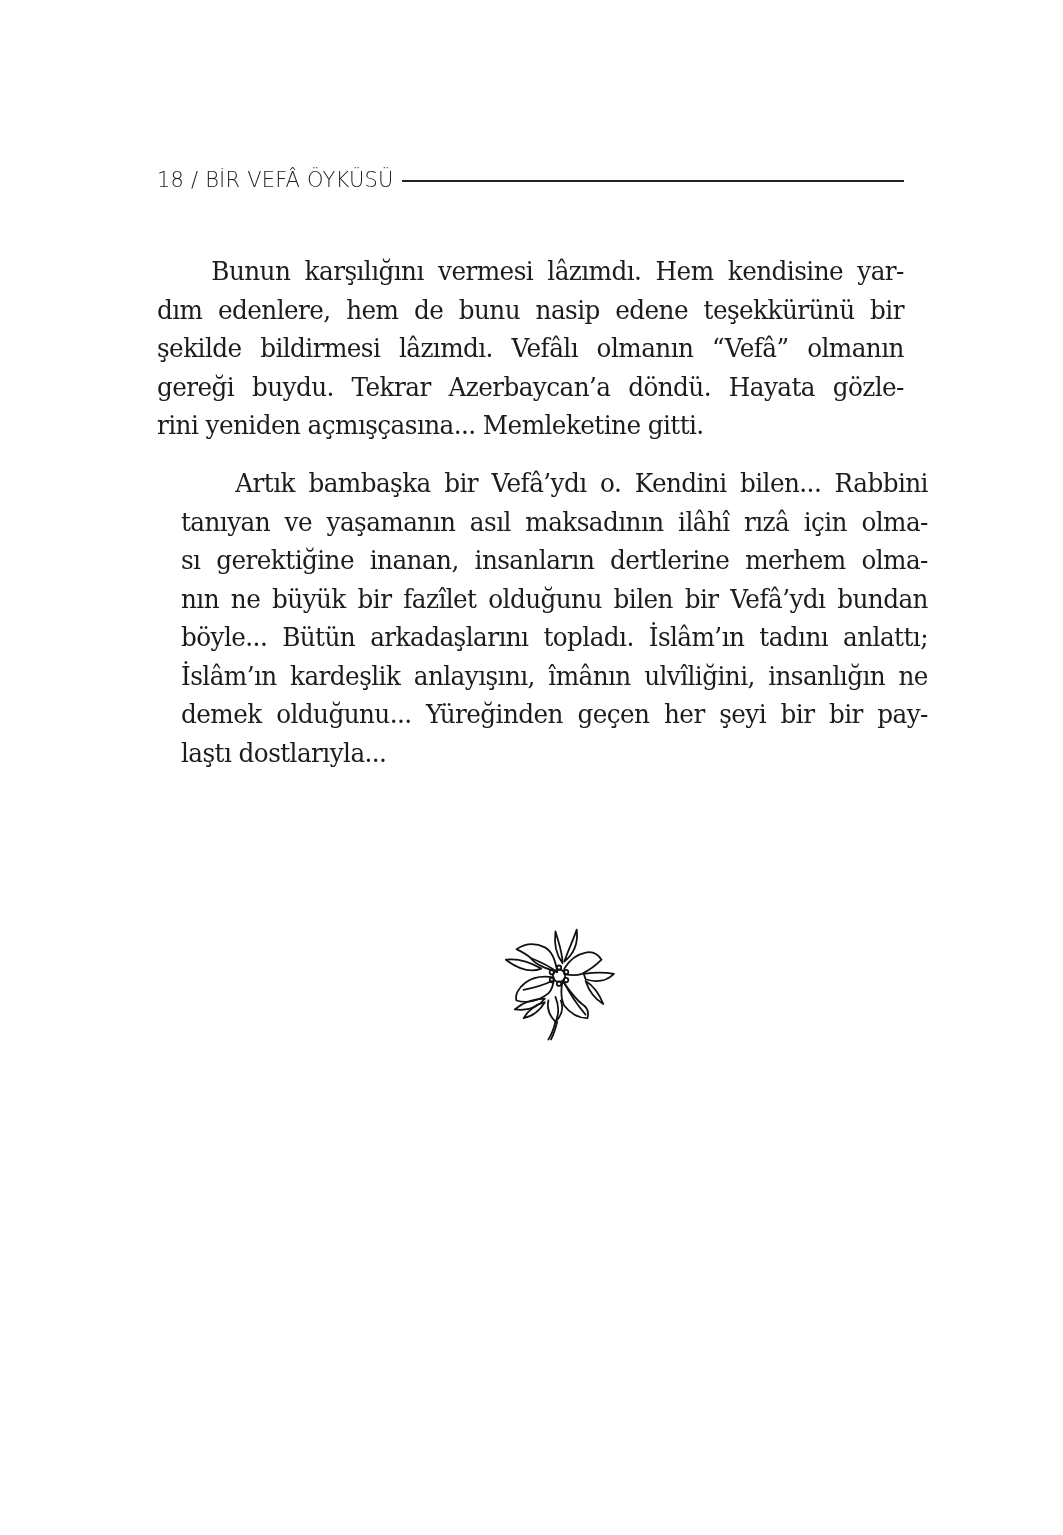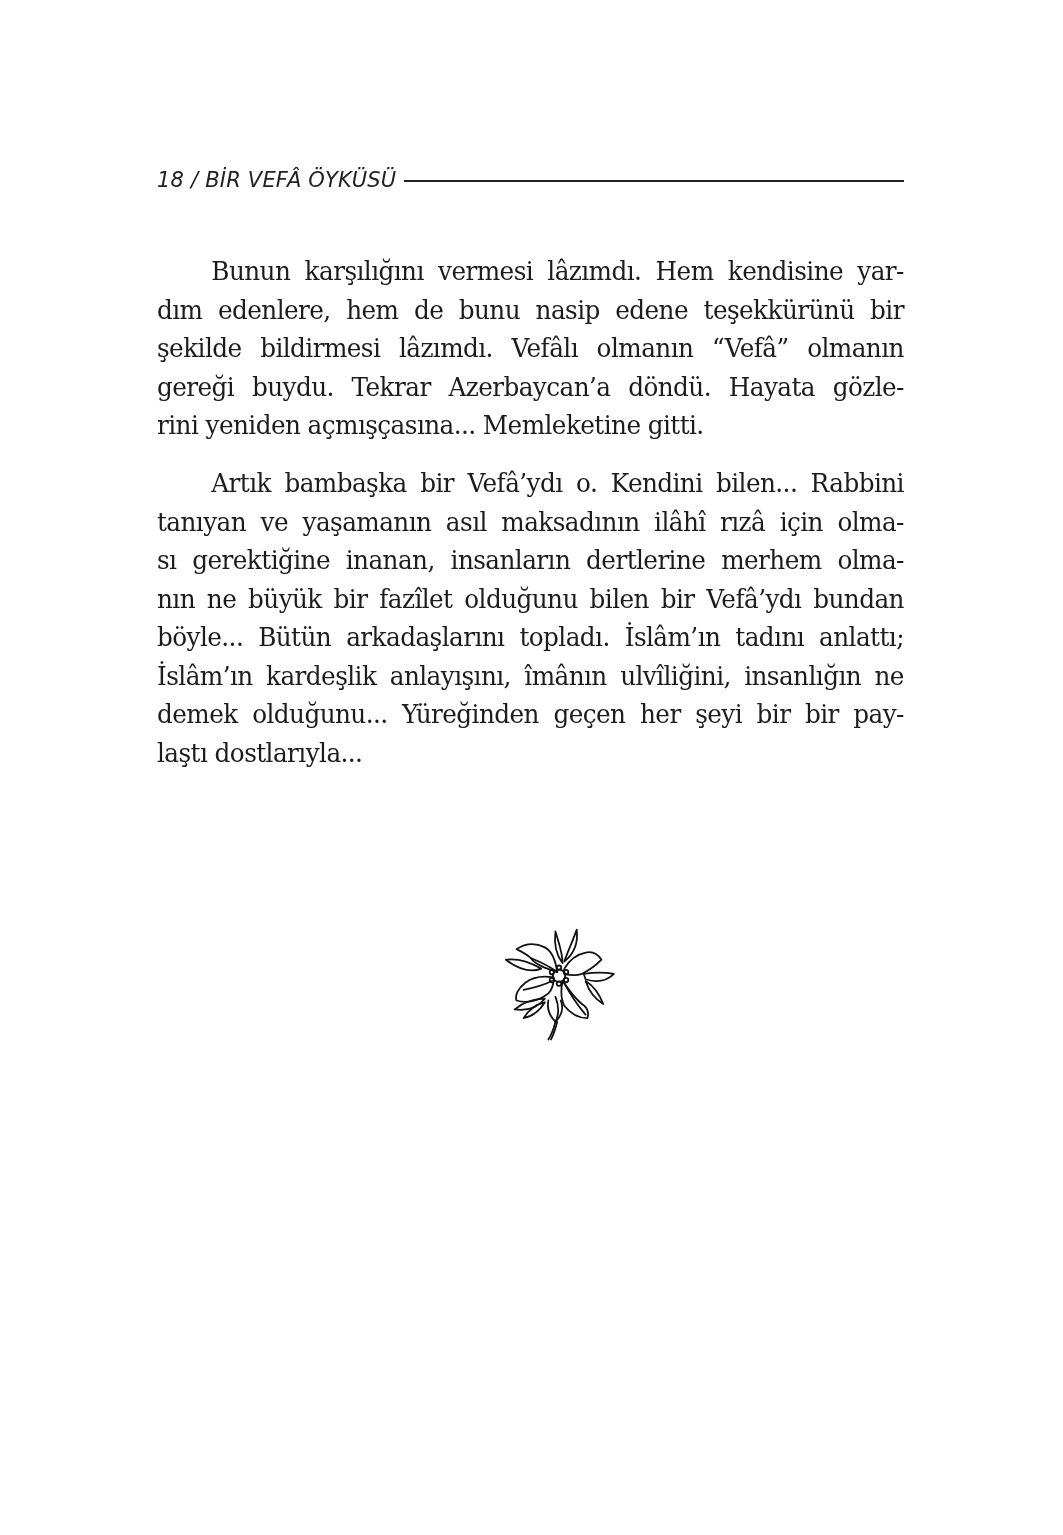--- a/index.html
+++ b/index.html
@@ -3,21 +3,21 @@
   <meta charset="utf-8">
   <style>
     html, body { margin: 0; padding: 0; background: #ffffff; }
     body { width: 1063px; height: 1535px; position: relative; overflow: hidden; color: #1a1a1a; }
     .header {
       position: absolute; left: 157px; top: 163px; width: 747px; height: 34px;
       display: flex; align-items: center;
     }
     .header-text {
       font-family: "DejaVu Sans", sans-serif; font-size: 21px; letter-spacing: 0.2px;
-      color: #222; white-space: nowrap; font-weight: 300; font-style: italic;
+      color: #222; white-space: nowrap; font-weight: 300;
     }
     .header-rule { flex: 1; height: 2px; background: #222; margin-left: 8px; margin-top: 2px; }
     .para { position: absolute; left: 157px; width: 747px; }
     .line {
       font-family: "DejaVu Serif", serif; font-size: 25.5px; line-height: 38.5px;
       height: 38.5px; text-align: justify; text-align-last: justify;
       white-space: nowrap; color: #1c1c1c; letter-spacing: -0.6px;
       transform: scaleX(0.97); transform-origin: left center; width: 770px;
     }
     .line.first { text-indent: 56px; }
@@ -33,21 +33,21 @@
 </div>
 
 <div class="para" style="top:252px;">
   <div class="line first">Bunun karşılığını vermesi lâzımdı. Hem kendisine yar-</div>
   <div class="line">dım edenlere, hem de bunu nasip edene teşekkürünü bir</div>
   <div class="line">şekilde bildirmesi lâzımdı. Vefâlı olmanın “Vefâ” olmanın</div>
   <div class="line">gereği buydu. Tekrar Azerbaycan’a döndü. Hayata gözle-</div>
   <div class="line last">rini yeniden açmışçasına... Memleketine gitti.</div>
 </div>
 
-<div class="para" style="top:464px;">
+<div class="para" style="top:464px;margin-left:24px;">
   <div class="line first">Artık bambaşka bir Vefâ’ydı o. Kendini bilen... Rabbini</div>
   <div class="line">tanıyan ve yaşamanın asıl maksadının ilâhî rızâ için olma-</div>
   <div class="line">sı gerektiğine inanan, insanların dertlerine merhem olma-</div>
   <div class="line">nın ne büyük bir fazîlet olduğunu bilen bir Vefâ’ydı bundan</div>
   <div class="line">böyle... Bütün arkadaşlarını topladı. İslâm’ın tadını anlattı;</div>
   <div class="line">İslâm’ın kardeşlik anlayışını, îmânın ulvîliğini, insanlığın ne</div>
   <div class="line">demek olduğunu... Yüreğinden geçen her şeyi bir bir pay-</div>
   <div class="line last">laştı dostlarıyla...</div>
 </div>
 

